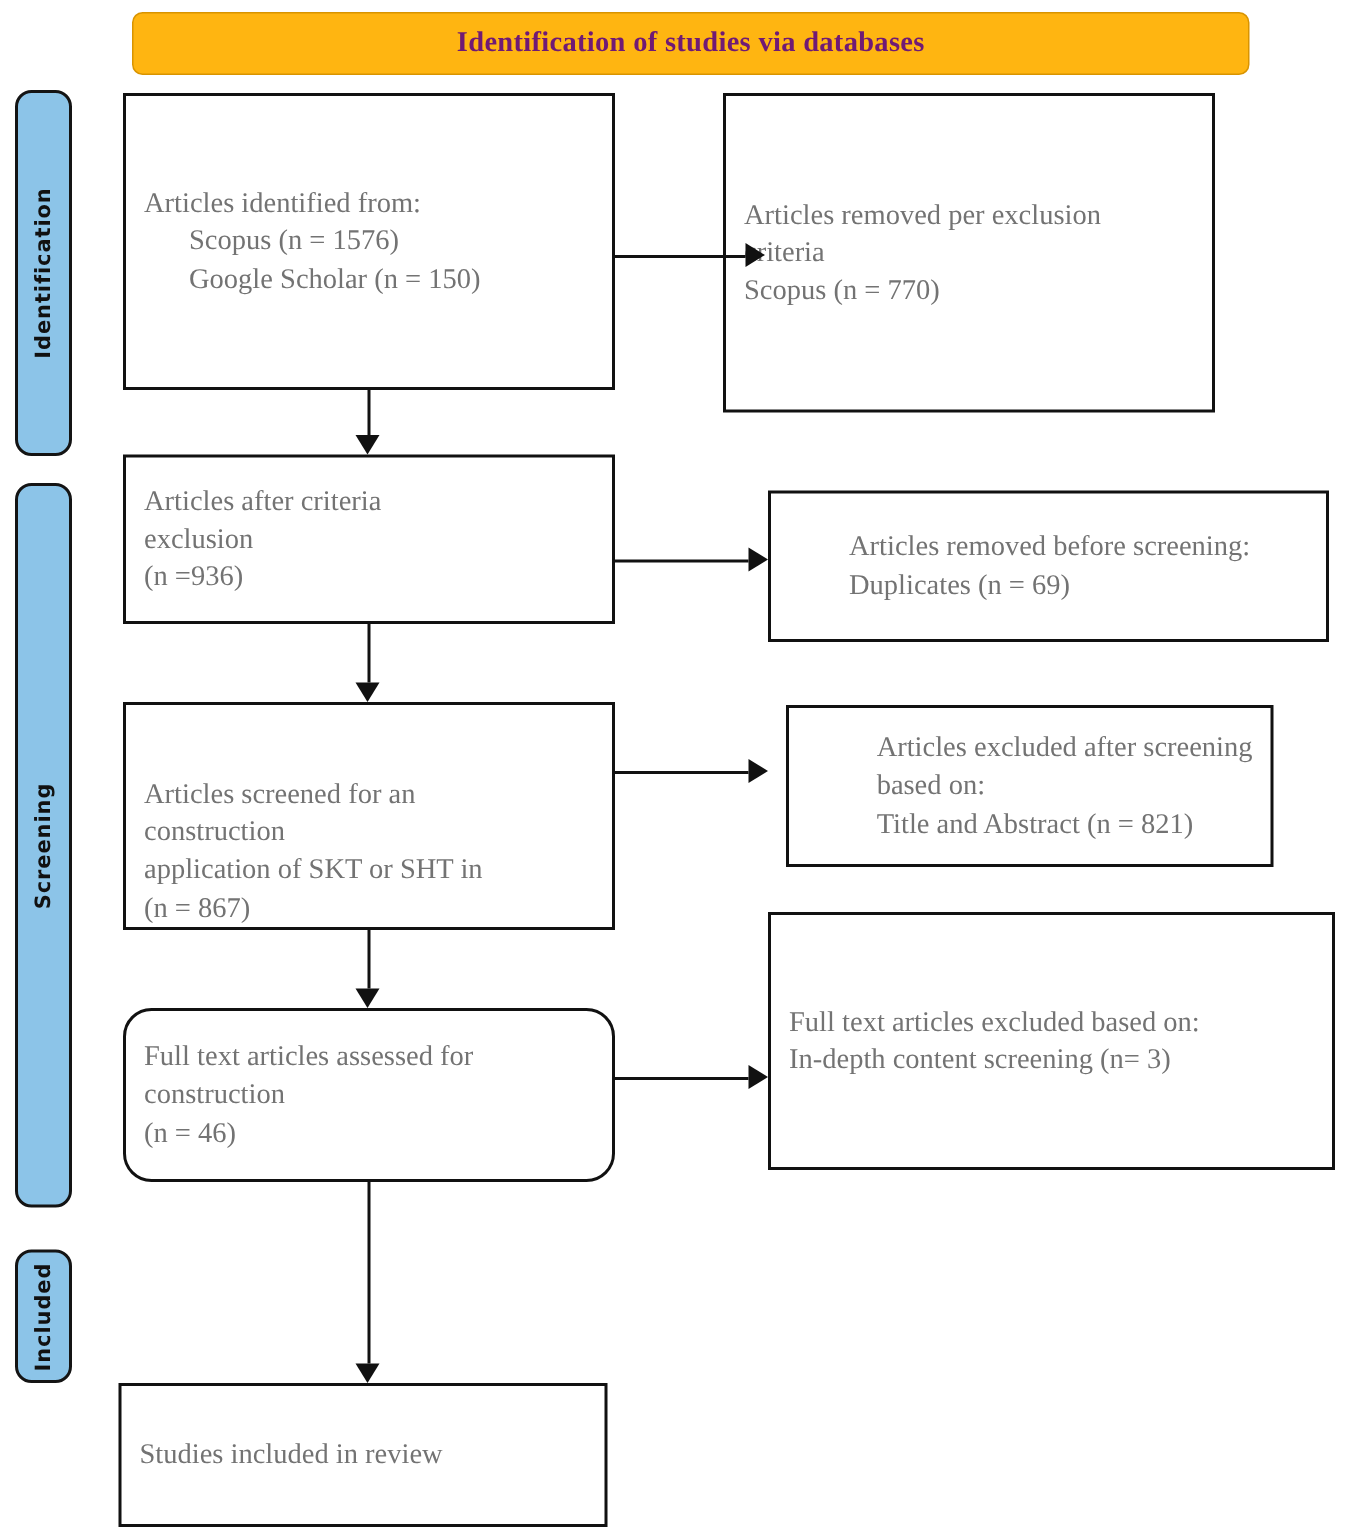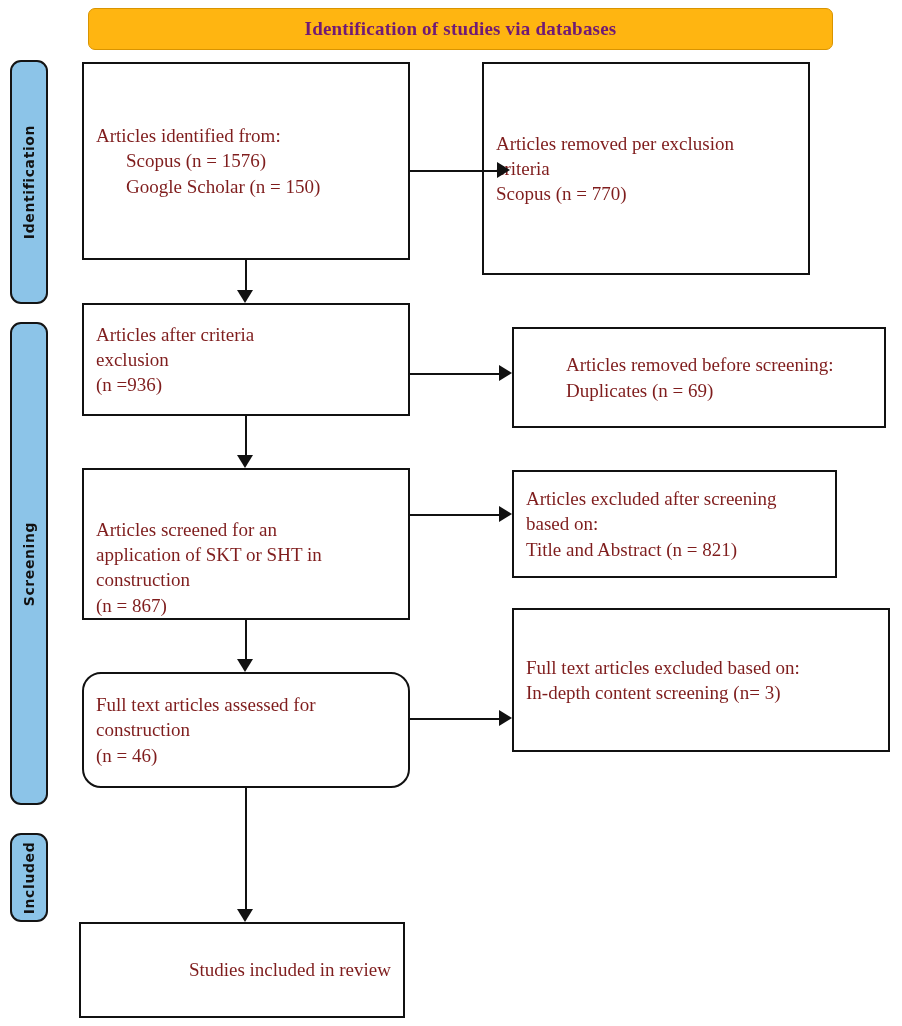--- a/index.html
+++ b/index.html
@@ -78,34 +78,34 @@
     flex-direction: column;
     justify-content: center;
   }
   .box .lines {
     padding: 0 12px;
   }
   .line {
     font-family: "Liberation Serif", "DejaVu Serif", serif;
     font-size: 19px;
     line-height: 1.33;
-    color: #7f1d1d;
+    color: #737373;
     white-space: nowrap;
   }
   .line.indent { padding-left: 30px; }
 
   #box-identified      { left: 82px;  top: 62px;  width: 328px; height: 198px; }
   #box-removed-excl    { left: 482px; top: 62px;  width: 328px; height: 213px; }
   #box-after-criteria  { left: 82px;  top: 303px; width: 328px; height: 113px; }
   #box-removed-dup     { left: 512px; top: 327px; width: 374px; height: 101px; padding-left: 40px; }
   #box-screened        { left: 82px;  top: 468px; width: 328px; height: 152px; justify-content: flex-end; }
-  #box-excluded-screen { left: 512px; top: 470px; width: 325px; height: 108px; }
+  #box-excluded-screen { left: 524px; top: 470px; width: 325px; height: 108px; align-items: flex-end; }
   #box-fulltext        { left: 82px;  top: 672px; width: 328px; height: 116px; border-radius: 19px; }
-  #box-fulltext-excl   { left: 512px; top: 608px; width: 378px; height: 144px; }
-  #box-included        { left: 79px;  top: 922px; width: 326px; height: 96px; align-items: flex-end; }
+  #box-fulltext-excl   { left: 512px; top: 608px; width: 378px; height: 172px; }
+  #box-included        { left: 79px;  top: 922px; width: 326px; height: 96px; }
   .conn-line-v {
     position: absolute;
     width: 0;
     border-left: 2.5px solid #111111;
   }
   .conn-line-h {
     position: absolute;
     height: 0;
     border-top: 2.5px solid #111111;
   }
@@ -170,22 +170,22 @@
   <div class="box" id="box-removed-dup">
     <div class="lines">
       <div class="line">Articles removed before screening:</div>
       <div class="line">Duplicates (n = 69)</div>
     </div>
   </div>
 
   <div class="box" id="box-screened">
     <div class="lines">
       <div class="line">Articles screened for an</div>
+      <div class="line">construction</div>
       <div class="line">application of SKT or SHT in</div>
-      <div class="line">construction</div>
       <div class="line">(n = 867)</div>
     </div>
   </div>
 
   <div class="box" id="box-excluded-screen">
     <div class="lines">
       <div class="line">Articles excluded after screening</div>
       <div class="line">based on:</div>
       <div class="line">Title and Abstract (n = 821)</div>
     </div>

